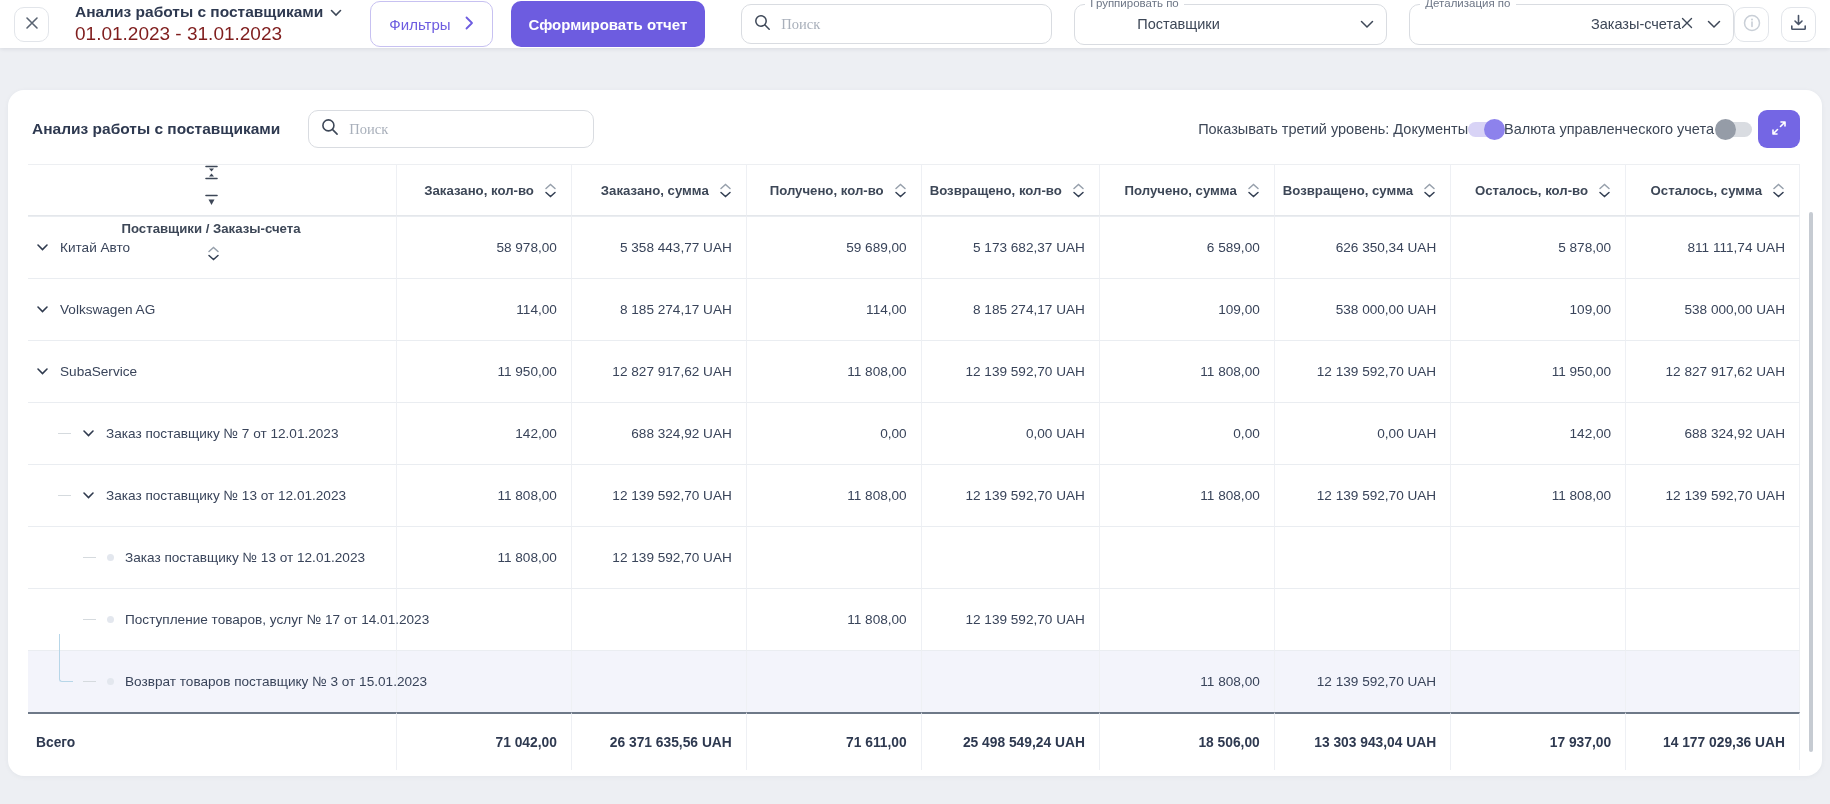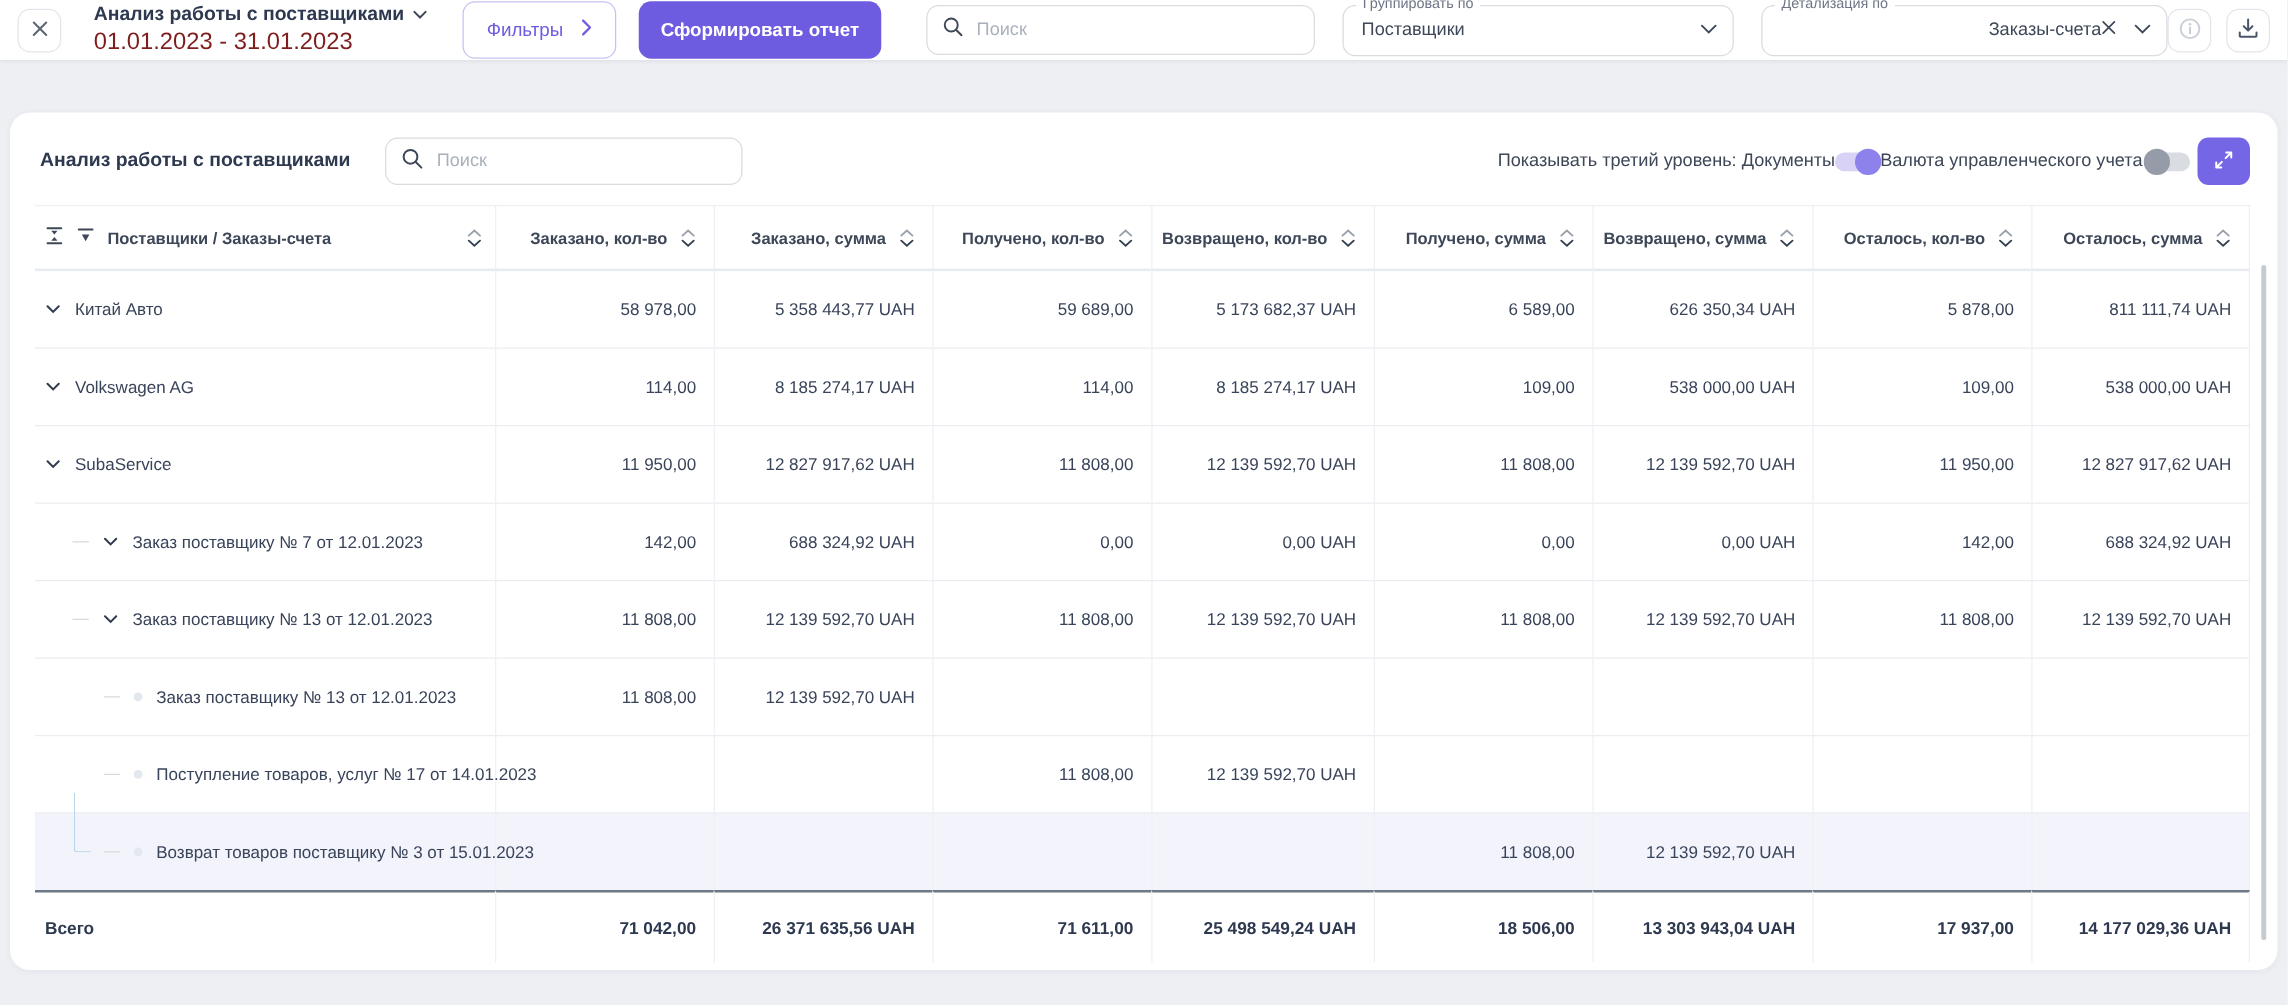--- a/index.html
+++ b/index.html
@@ -8,27 +8,27 @@
   
   .topbar { height:48px; background:#fff; display:flex; align-items:center; padding:0 14px; box-shadow:0 1px 4px rgba(30,40,60,.10); position:relative; z-index:5; }
   .iconbtn { width:35px; height:35px; border:1px solid #e2e5ea; border-radius:10px; background:#fff; display:flex; align-items:center; justify-content:center; cursor:pointer; flex:0 0 auto; }
   .title-block { margin-left:26px; display:flex; flex-direction:column; justify-content:center; }
   .title-row { display:flex; align-items:center; gap:7px; }
   .title-row .t { font-size:15.5px; font-weight:700; color:#2e3950; white-space:nowrap; }
   .date { font-size:19px; color:#7f1d1d; margin-top:2px; }
   .btn { height:46px; border-radius:10px; font-size:15px; display:flex; align-items:center; gap:14px; padding:0 18px; cursor:pointer; white-space:nowrap; }
   .btn-outline { border:1px solid #c7c1f1; background:#fff; color:#6d5ce0; margin-left:28px; }
   .btn-primary { border:none; background:#6d5ce0; color:#fff; font-weight:700; margin-left:18px; }
-  .search { display:flex; align-items:center; gap:10px; border:1px solid #d9dce1; border-radius:10px; height:40px; background:#fff; padding:16px 12px; }
+  .search { display:flex; align-items:center; gap:10px; border:1px solid #d9dce1; border-radius:10px; height:40px; background:#fff; padding:16px 12px;font-family:Liberation Serif, serif; }
   .search input { border:none; outline:none; font-size:14.5px; color:#3d4757; width:100%; font-family:inherit; background:transparent; }
   .search input::placeholder { color:#a9b0bb; }
   .topbar .search { width:318px; margin-left:36px; }
   .select { position:relative; border:1px solid #d9dce1; border-radius:10px; height:41px; background:#fff; display:flex; align-items:center; padding:0 12px 0 14px; cursor:pointer; }
   .select .flabel { position:absolute; top:-8px; left:10px; background:#fff; padding:0 5px; font-size:11.5px; color:#6d7686; white-space:nowrap; }
-  .select .val { font-size:14.5px; color:#3d4757; flex:1; white-space:nowrap; }
+  .select .val { font-size:14.5px; color:#3d4757; flex:1; white-space:nowrap;margin-left:48px; }
   .sel-group { width:320px; margin-left:22px; }
   .sel-detail { width:332px; margin-left:22px;text-align:right; }
   .top-icons { margin-left:auto; display:flex; gap:12px; }
 
   
   .card { position:absolute; left:8px; right:8px; top:90px; background:#fff; border-radius:16px; box-shadow:0 1px 5px rgba(40,50,70,.05); padding-bottom:6px; }
   .card-header { display:flex; align-items:center; padding:20px 22px 16px 24px; }
   .card-title { font-size:15.5px; font-weight:700; color:#2e3950; white-space:nowrap; }
   .card-header .search { width:286px; height:38px; margin-left:28px; }
   .right-controls { margin-left:auto; display:flex; align-items:center; }
@@ -40,21 +40,21 @@
   .toggle.off { background:#d9dce1; margin-left:2px; }
   .toggle.off .knob { left:-1px; background:#959ca7; }
   .expand-btn { width:42px; height:38px; border:none; border-radius:9px; background:#7466e4; display:flex; align-items:center; justify-content:center; cursor:pointer; margin-left:6px; }
 
   
   .grid { display:grid; grid-template-columns:368px repeat(8, 1fr); margin:0 22px 0 20px; }
   .hcell { height:52px; display:flex; align-items:center; gap:6px; border-top:1px solid #edeff2; border-bottom:1px solid #e4e7eb; font-size:13.2px; font-weight:700; color:#3d4757; padding:0 10px 0 8px; cursor:pointer; }
   .hcell .lbl { white-space:nowrap; }
   .hcell.num { justify-content:flex-end; border-left:1px solid #eef0f4; padding-right:14px; }
   .hcell.last { border-right:1px solid #eef0f4; }
-  .hcell.first { gap:10px; }
+  .hcell.first { gap:10px;flex-direction:column; }
   .hcell.first .lbl { flex:1; }
   .cell { height:62px; display:flex; align-items:center; border-top:1px solid #eaedf1; font-size:13.6px; color:#39445a; }
   .cell.num { justify-content:flex-end; padding-right:14px; border-left:1px solid #eef0f4; white-space:nowrap; }
   .cell.lastc { border-right:1px solid #eef0f4; }
   .cell.hl { background:#f3f4fb; }
   .tree { gap:11px; padding-left:8px; position:relative; }
   .tree .rlabel { white-space:nowrap;text-align:right; }
   .tree.lvl2 { padding-left:30px; }
   .tree.lvl3 { padding-left:55px; }
   .dash { width:13px; height:0; border-top:1px solid #d5dade; flex:0 0 auto; }

